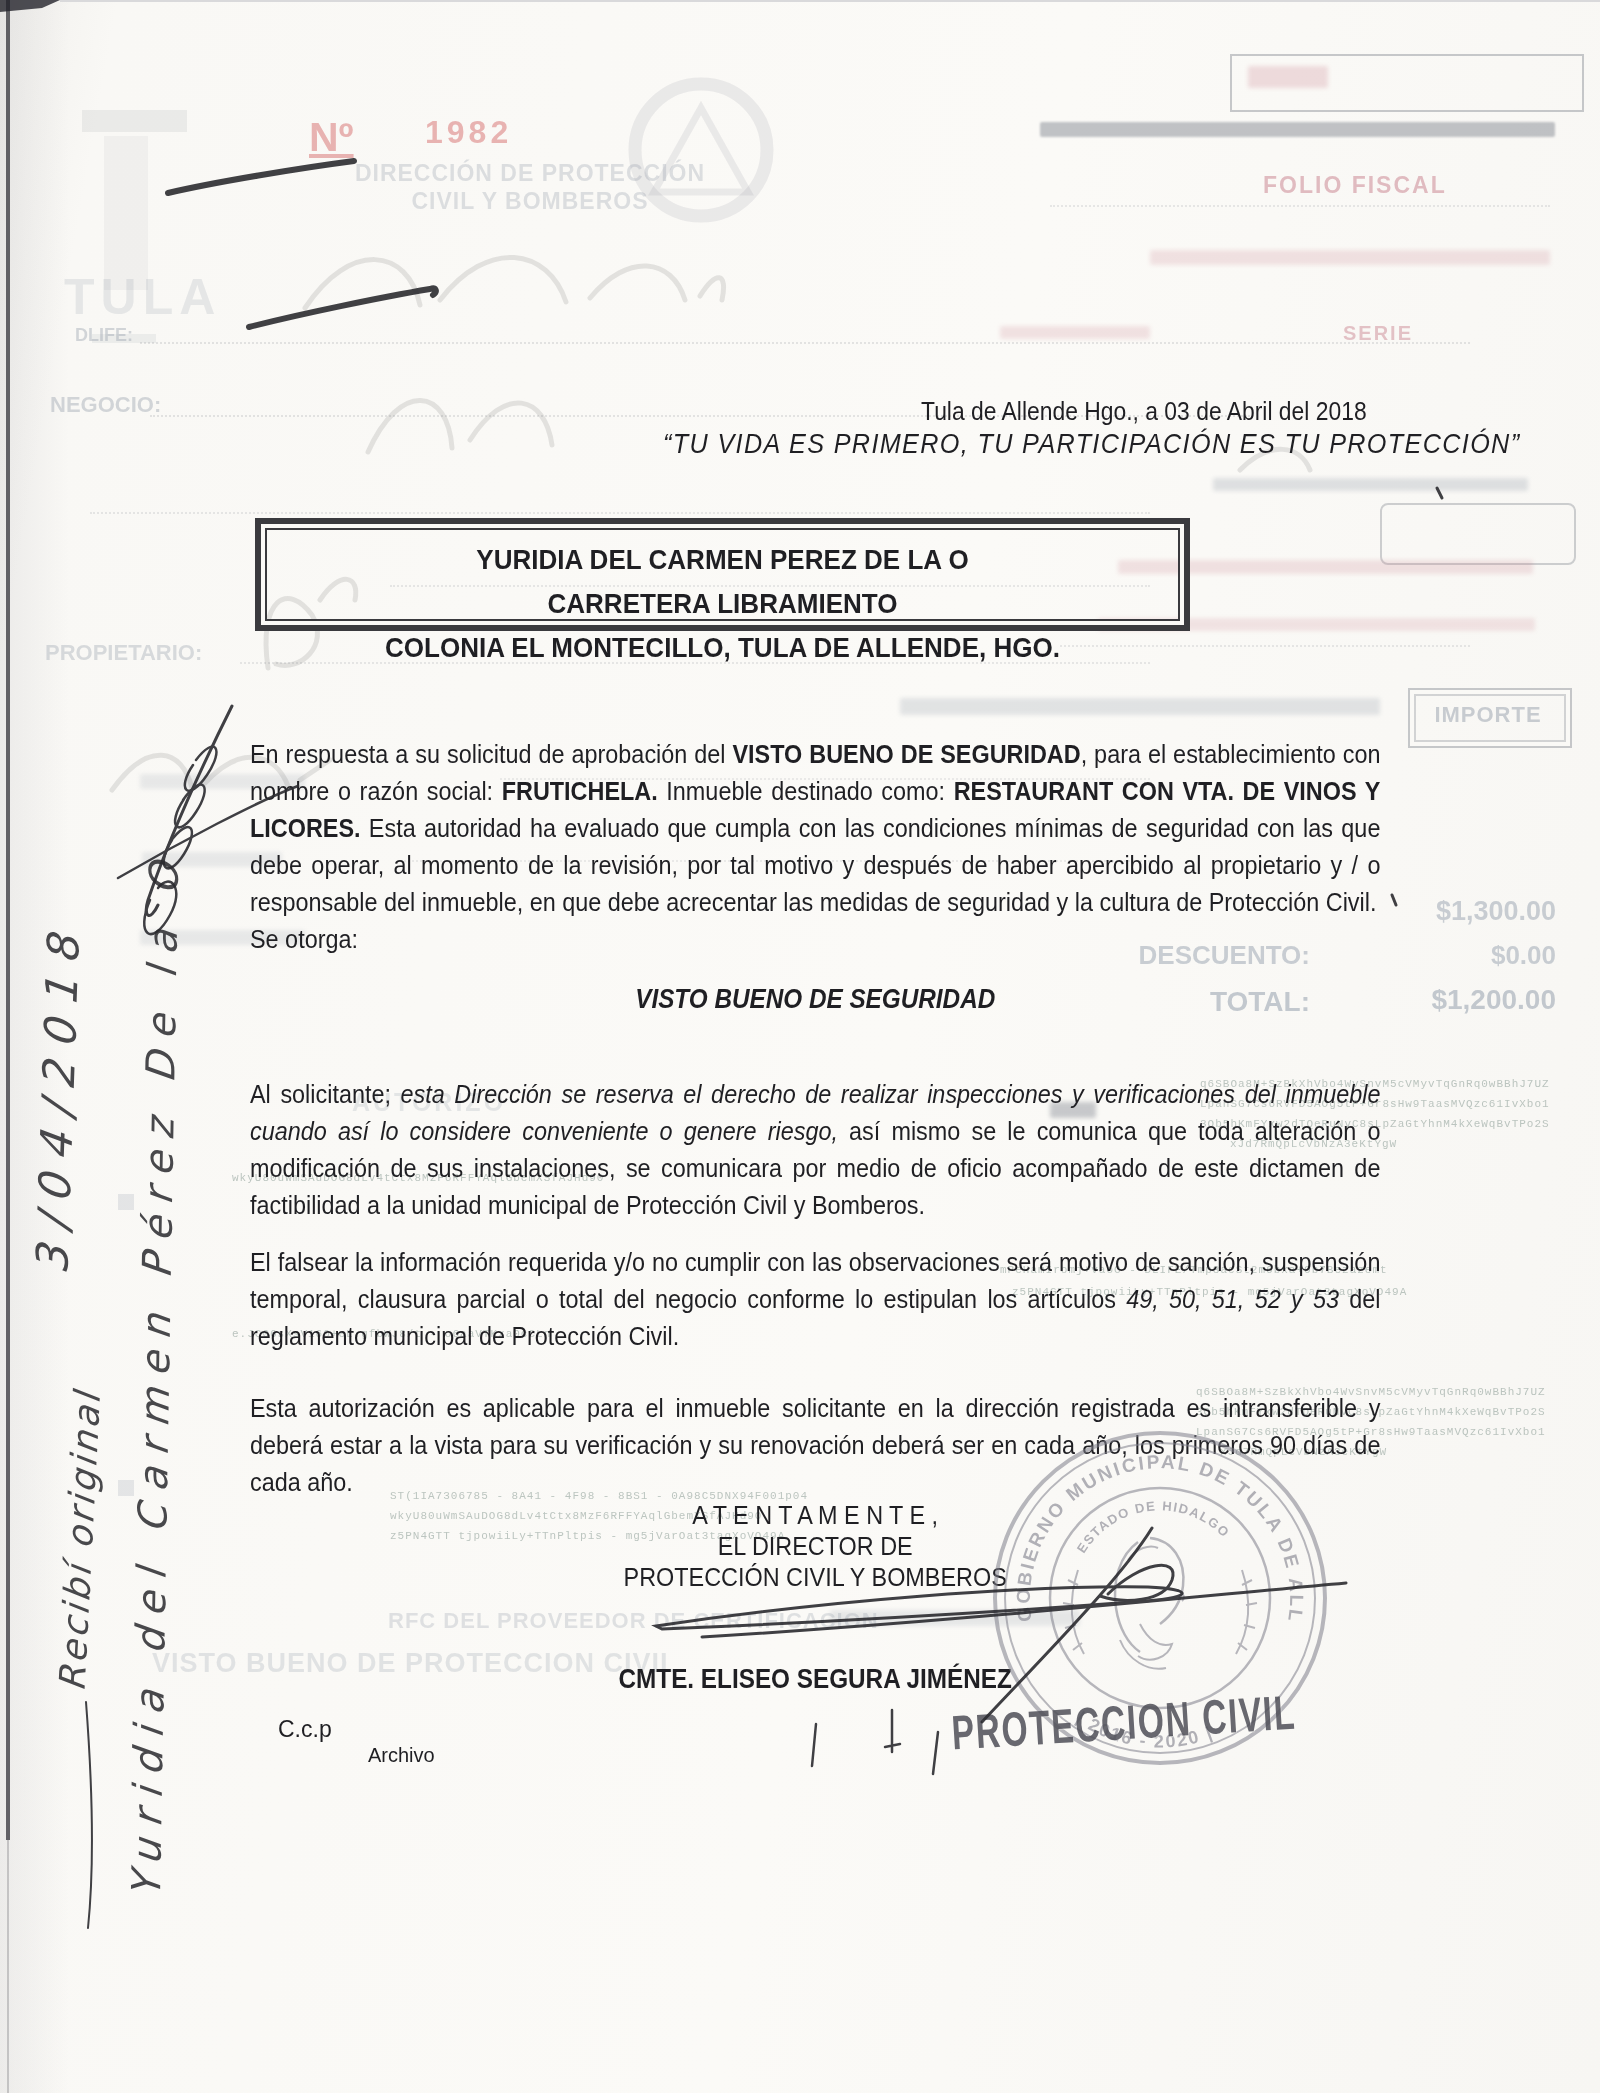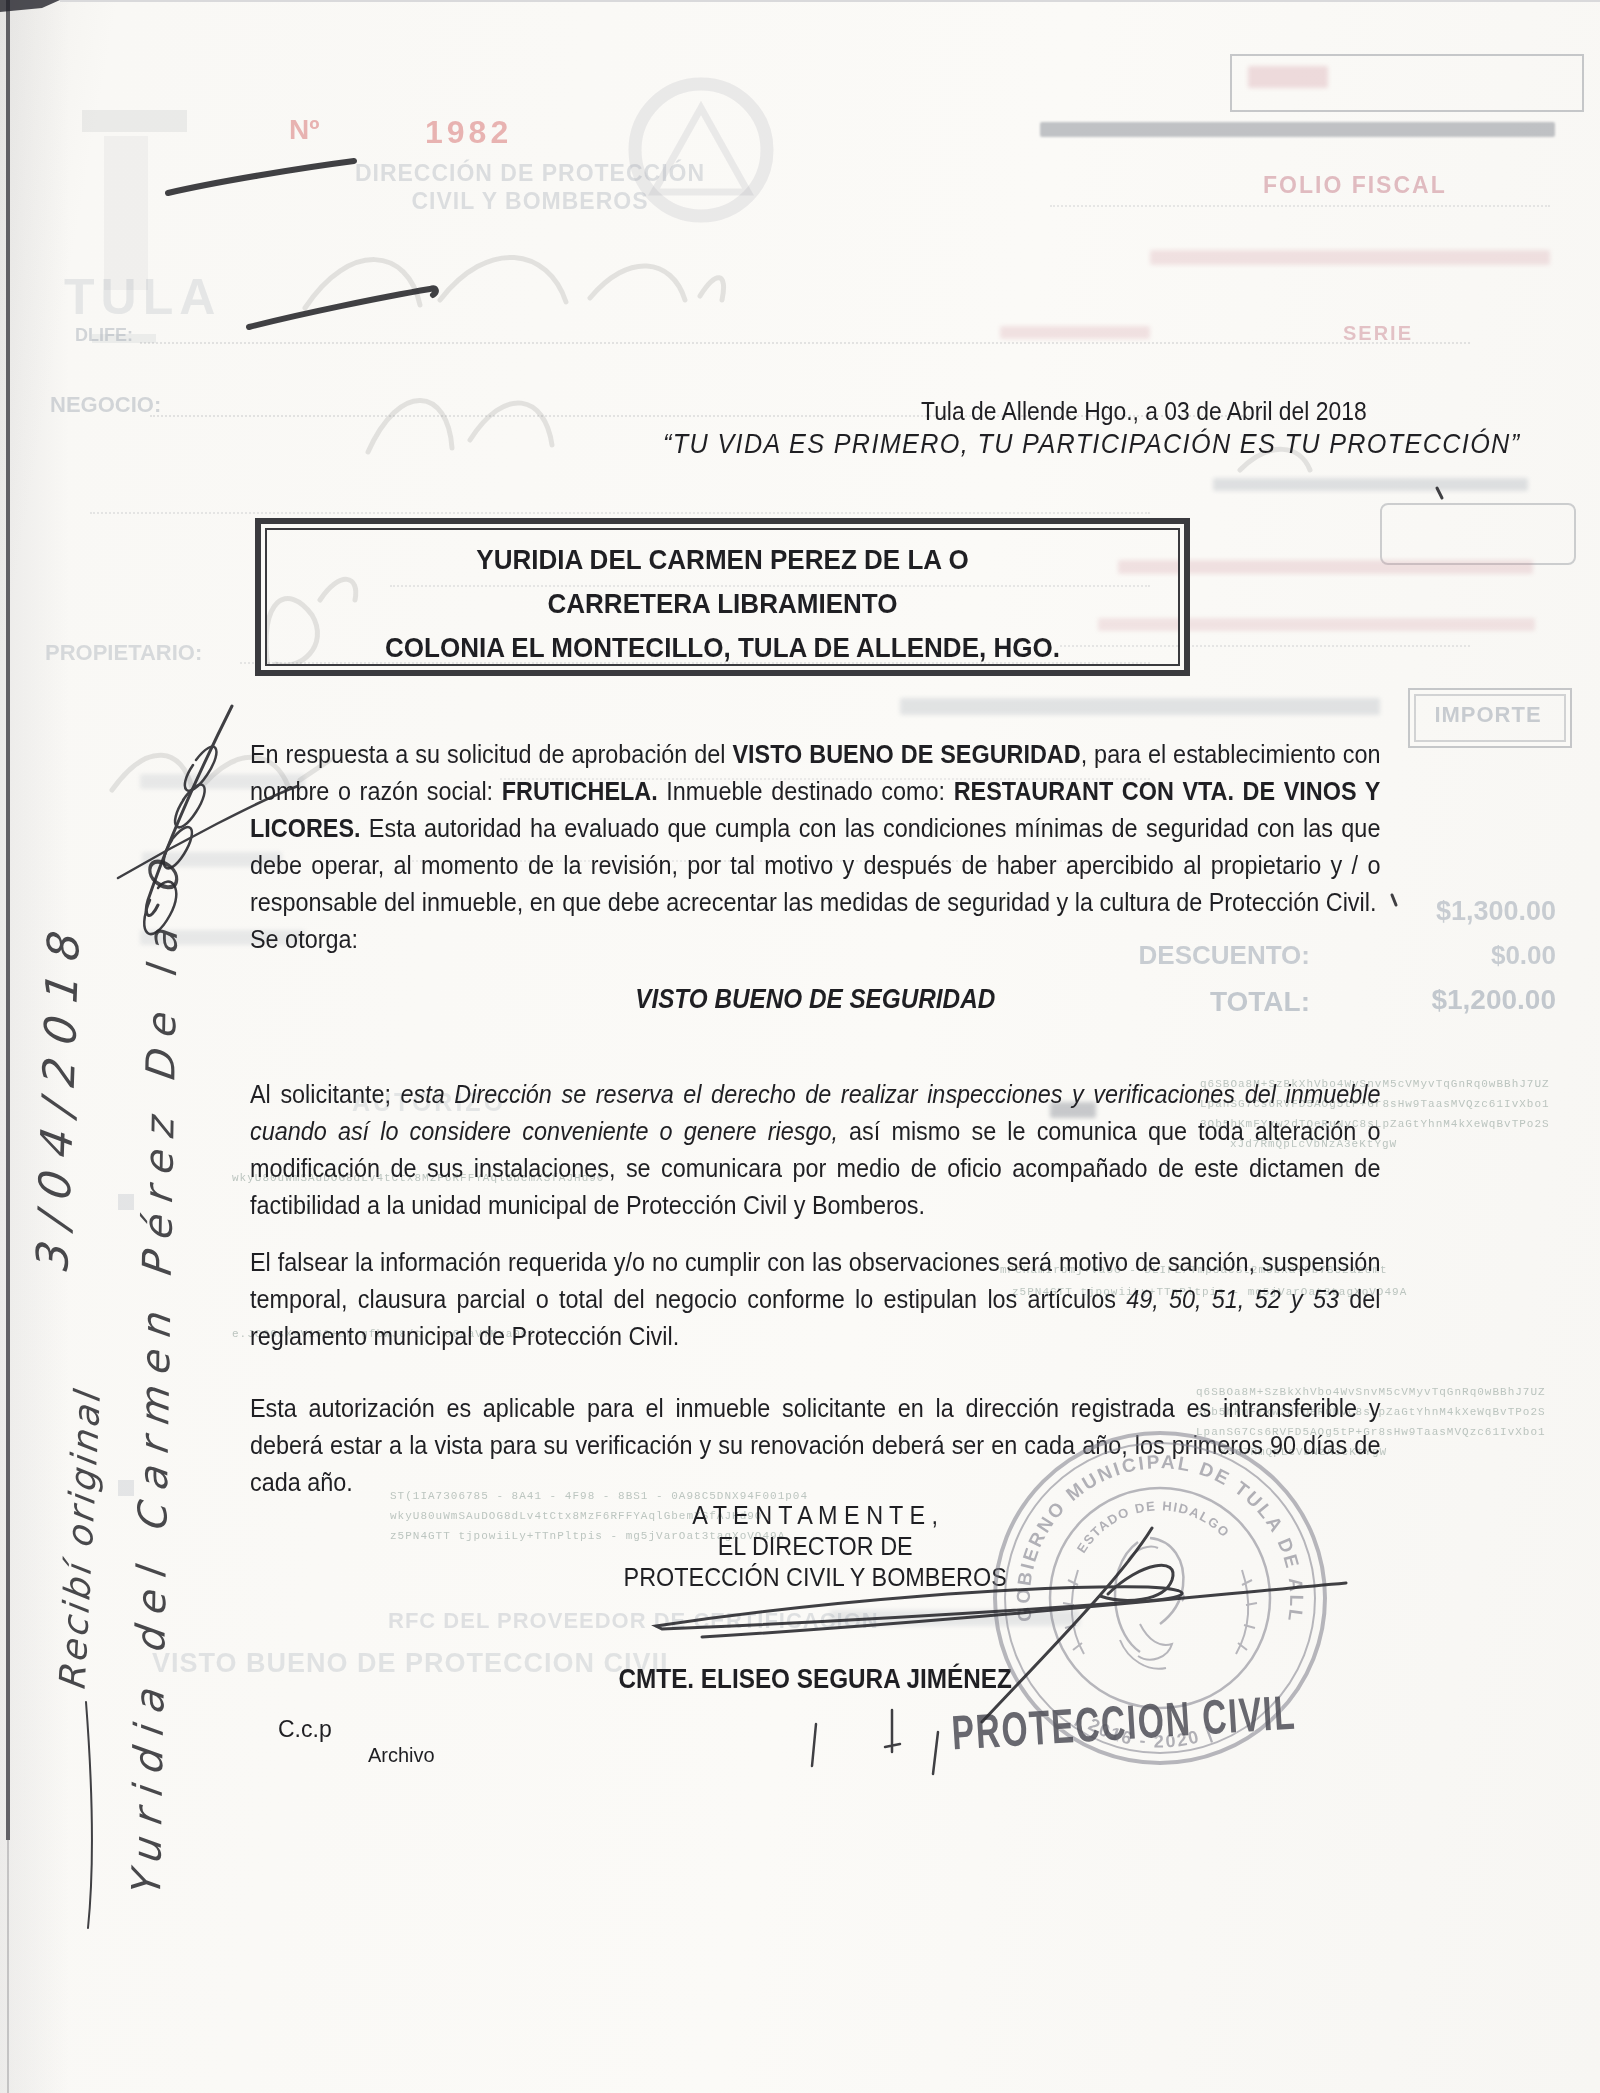--- a/index.html
+++ b/index.html
@@ -35,21 +35,21 @@
   <div class="abs" style="left:6px;top:0;width:4px;height:1840px;background:#33333a;opacity:.75;"></div>
   <div class="abs" style="left:7px;top:1840px;width:2px;height:253px;background:#33333a;opacity:.22;"></div>
   <div class="abs" style="left:0;top:0;width:60px;height:12px;background:#23232a;opacity:.8;clip-path:polygon(0 0,100% 0,70% 66%,0 100%);"></div>
   <div class="abs" style="left:60px;top:0;width:1540px;height:2px;background:#d9d9db;"></div>
 
   <div class="abs" style="left:82px;top:110px;width:105px;height:22px;background:#9aa0a8;opacity:.16;"></div>
   <div class="abs" style="left:104px;top:136px;width:40px;height:150px;background:#9aa0a8;opacity:.09;border:2px solid rgba(150,155,165,.2);"></div>
   <div class="abs" style="left:92px;top:334px;width:64px;height:9px;background:#9aa0a8;opacity:.14;"></div>
   <div class="abs fg" style="left:64px;top:268px;font-size:50px;font-weight:700;letter-spacing:6px;opacity:.2;">TULA</div>
 
-  <div class="abs fr" style="left:289px;top:114px;font-size:28px;font-weight:700;opacity:.5;">Nº</div>
+  <div class="abs fr" style="left:309px;top:114px;font-size:41px;font-weight:700;opacity:.5;text-decoration:underline;">Nº</div>
   <div class="abs fr" style="left:425px;top:114px;font-size:32px;font-weight:700;letter-spacing:4px;opacity:.5;">1982</div>
 
   <div class="abs fg center" style="left:340px;top:160px;width:380px;font-size:23px;font-weight:700;letter-spacing:1px;opacity:.3;">DIRECCIÓN DE PROTECCIÓN</div>
   <div class="abs fg center" style="left:340px;top:188px;width:380px;font-size:23px;font-weight:700;letter-spacing:1px;opacity:.3;">CIVIL Y BOMBEROS</div>
 
   <svg class="abs" style="left:620px;top:68px;" width="170" height="170" viewBox="0 0 170 170">
     <circle cx="81" cy="82" r="66" fill="none" stroke="rgba(150,152,160,.16)" stroke-width="13"></circle>
     <path d="M81 40 L128 124 L34 124 Z" fill="none" stroke="rgba(150,152,160,.16)" stroke-width="7"></path>
   </svg>
 
@@ -124,21 +124,21 @@
       <path d="M368,452 C400,380 448,388 452,448 M470,440 C505,385 545,395 552,445"></path>
       <path d="M268,668 C258,598 288,582 312,615 C330,645 300,672 276,664 M320,600 C340,570 360,575 355,600"></path>
       <path d="M112,790 C148,740 182,748 192,788 M205,783 C240,745 275,752 288,786 M300,780 L330,760"></path>
       <path d="M1240,470 C1270,440 1300,445 1310,470"></path>
     </g>
   </svg>
 
   <div class="abs nw" style="left:921px;top:396px;font-size:26px;transform:scaleX(.88);transform-origin:0 0;">Tula de Allende Hgo.,  a  03 de Abril del 2018</div>
   <div class="abs nw si" style="left:663px;top:428px;font-size:28px;letter-spacing:1.5px;transform:scaleX(.9);transform-origin:0 0;font-weight:500;">“TU VIDA ES PRIMERO, TU PARTICIPACIÓN ES TU PROTECCIÓN”</div>
 
-  <div class="abs" style="left:255px;top:518px;width:935px;height:158px;border:6px solid #3a3a3e;box-sizing:border-box;box-shadow:inset 0 0 0 4px #faf9f6,inset 0 0 0 6px #3a3a3e;">
+  <div class="abs" style="left:255px;top:518px;width:935px;height:113px;border:6px solid #3a3a3e;box-sizing:border-box;box-shadow:inset 0 0 0 4px #faf9f6,inset 0 0 0 6px #3a3a3e;">
     <div style="padding-top:14px;transform:scaleX(.93);transform-origin:50% 0;">
       <div class="center sb" style="font-size:28px;line-height:44px;">YURIDIA DEL CARMEN PEREZ DE LA O</div>
       <div class="center sb" style="font-size:28px;line-height:44px;">CARRETERA LIBRAMIENTO</div>
       <div class="center sb" style="font-size:28px;line-height:44px;">COLONIA EL MONTECILLO, TULA DE ALLENDE, HGO.</div>
     </div>
   </div>
 
   <div class="abs body-text cond" style="left:250px;top:736px;">
     <span><span>En respuesta a su solicitud de aprobación del  </span><span class="sb">VISTO BUENO  DE SEGURIDAD</span><span>, para el establecimiento con nombre o razón social: </span><span class="sb">FRUTICHELA.</span><span> Inmueble destinado como: </span><span class="sb">RESTAURANT CON VTA. DE VINOS Y LICORES.</span><span> Esta autoridad ha evaluado que cumpla con las condiciones mínimas de seguridad con las que debe operar, al momento de la revisión, por tal motivo y después de haber apercibido al propietario y / o responsable del inmueble, en que debe acrecentar las medidas de seguridad y la cultura de Protección Civil.</span></span>
     <div>Se otorga:</div>

